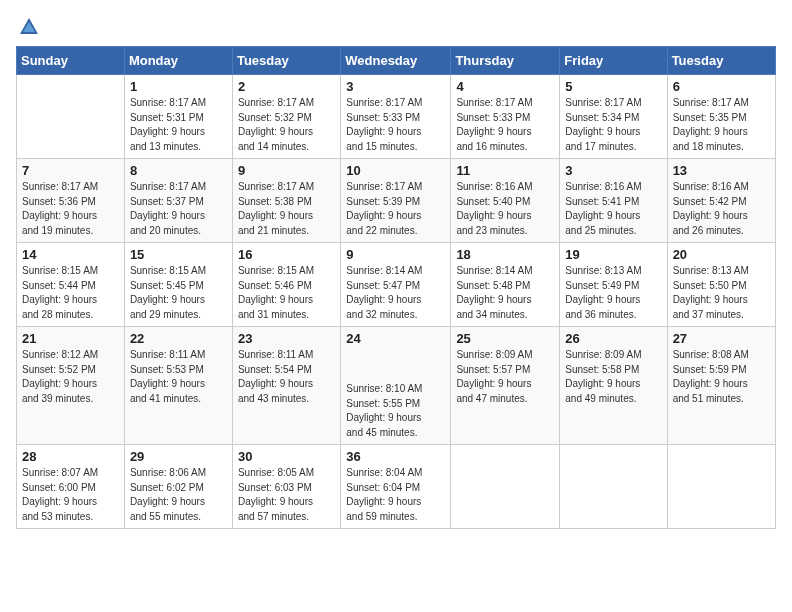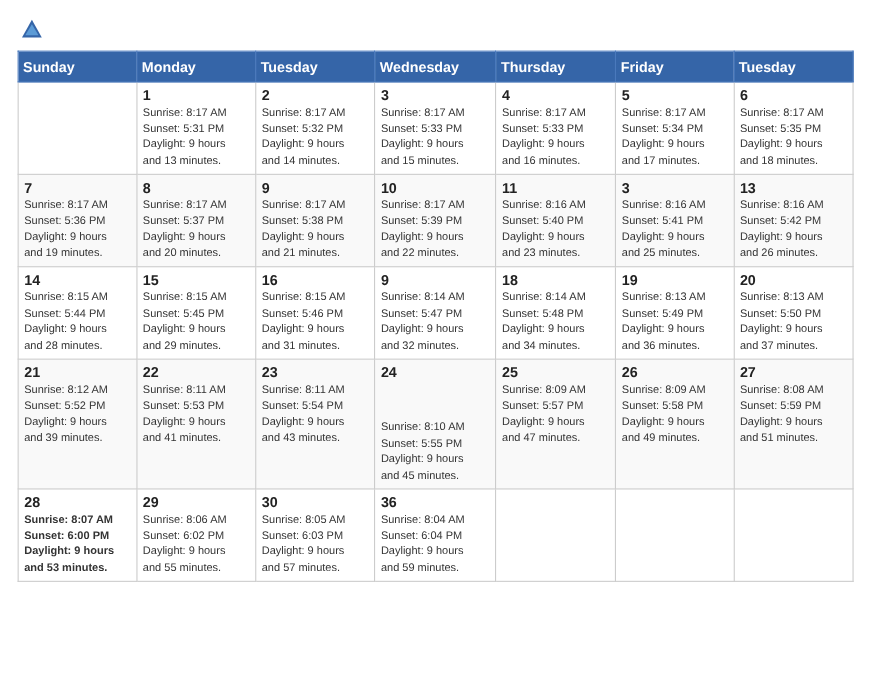--- a/index.html
+++ b/index.html
@@ -305,21 +305,21 @@
           <span class="day-number">27</span>
           <div class="day-detail" style="white-space: pre-line;">Sunrise: 8:08 AM
 Sunset: 5:59 PM
 Daylight: 9 hours
 and 51 minutes.</div>
         </td>
       </tr>
       <tr>
         <td>
           <span class="day-number">28</span>
-          <div class="day-detail" style="white-space: pre-line; font-weight: bold;">Sunrise: 8:07 AM
+          <div class="day-detail" style="white-space: pre-line;">Sunrise: 8:07 AM
 Sunset: 6:00 PM
 Daylight: 9 hours
 and 53 minutes.</div>
         </td>
         <td>
           <span class="day-number">29</span>
           <div class="day-detail" style="white-space: pre-line;">Sunrise: 8:06 AM
 Sunset: 6:02 PM
 Daylight: 9 hours
 and 55 minutes.</div>

